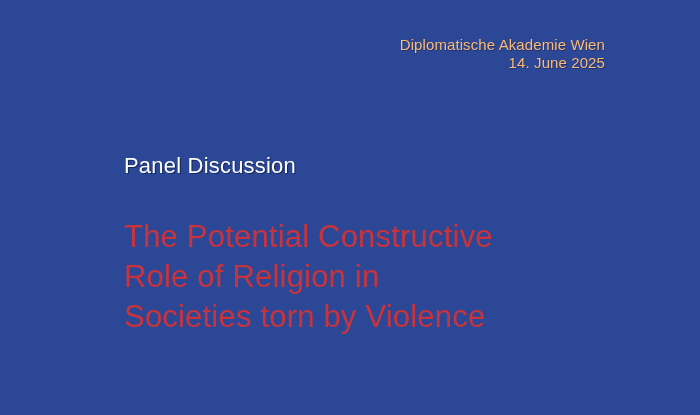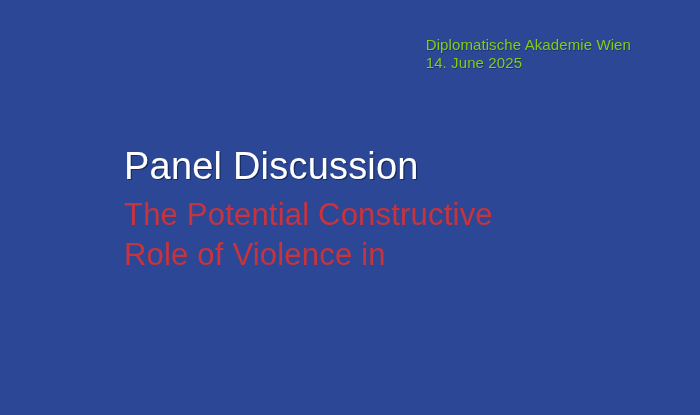--- a/index.html
+++ b/index.html
@@ -18,50 +18,50 @@
     width: 700px;
     height: 415px;
     background: #2c4795;
     overflow: hidden;
   }
 
   
   .event-meta {
     position: absolute;
     top: 36px;
-    right: 69px;
-    text-align: left;
-    color: #84cc16;
+    right: 95px;
+    text-align: right;
+    color: #fdba74;
     font-size: 15px;
     line-height: 18px;
     letter-spacing: 0.1px;
     text-shadow: 0.7px 0.7px 0 rgba(18,34,80,0.55);
     white-space: nowrap;
   }
   .event-meta .meta-line {
     display: block;
   }
 
   
   .title-block {
     position: absolute;
     left: 124px;
     top: 148px;
     width: 530px;
   }
   .kicker {
     color: #ffffff;
-    font-size: 38px;
+    font-size: 22px;
     line-height: 36px;
     letter-spacing: 0.2px;
     white-space: nowrap;
     text-shadow: 1.2px 1.2px 0 rgba(16,32,78,0.75);
   }
   .headline {
-    margin-top: 11px;
+    margin-top: 33px;
     color: #c9343c;
     font-size: 31px;
     line-height: 40px;
     letter-spacing: 0.2px;
   }
   .headline .headline-line {
     display: block;
     white-space: nowrap;
   }
 </style>
@@ -72,17 +72,18 @@
 
   <div class="event-meta">
     <span class="meta-line">Diplomatische Akademie Wien</span>
     <span class="meta-line">14. June 2025</span>
   </div>
 
   <div class="title-block">
     <div class="kicker">Panel Discussion</div>
     <div class="headline">
       <span class="headline-line">The Potential Constructive</span>
-      <span class="headline-line">Role of Violence in</span>
+      <span class="headline-line">Role of Religion in</span>
+      <span class="headline-line">Societies torn by Violence</span>
     </div>
   </div>
 
 </div>
 
 </body></html>

